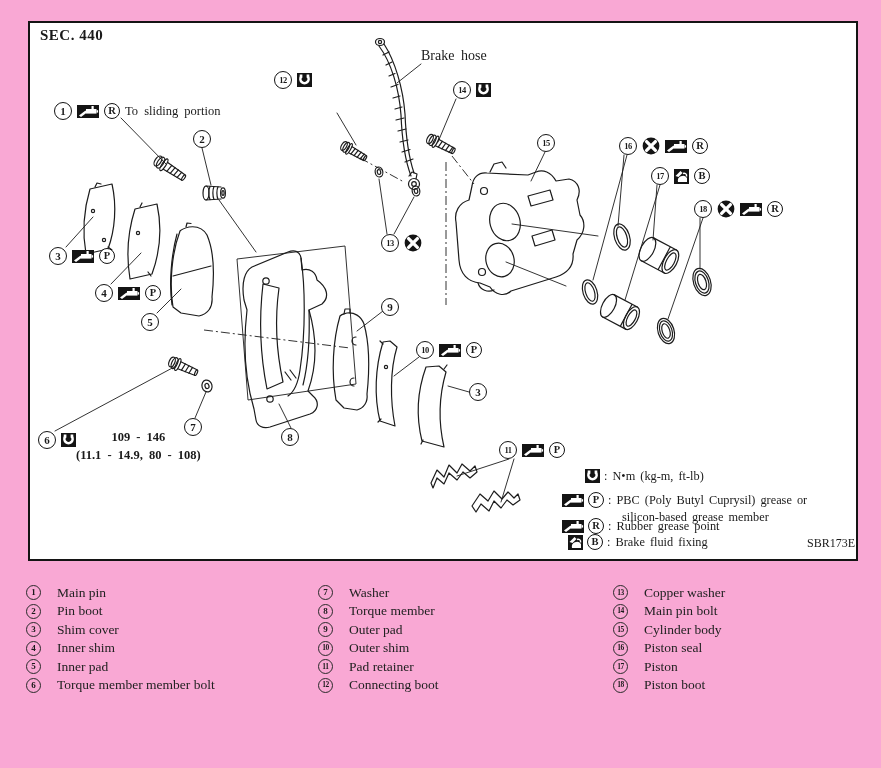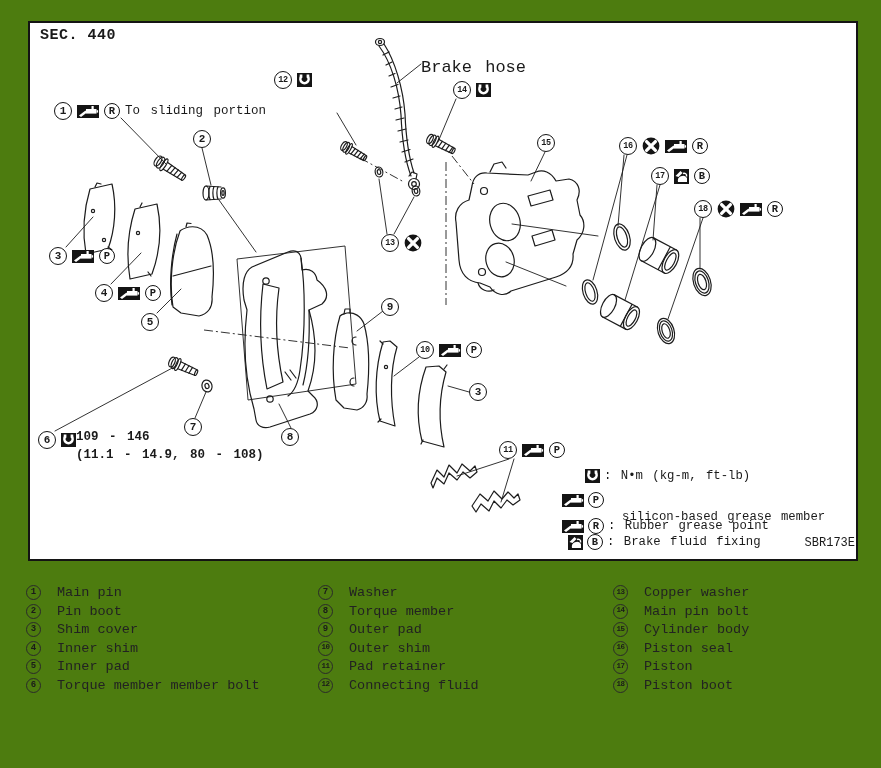--- a/index.html
+++ b/index.html
@@ -1,36 +1,36 @@
 <!DOCTYPE html>
 <html><head>
 <meta charset="utf-8">
 <style>
   html,body{margin:0;padding:0;background:#fff;}
-  #stage{position:relative;width:881px;height:768px;background:#4d7c0f;
-         font-family:Liberation Mono, monospace;color:#1a1a1a;overflow:hidden;}
+  #stage{position:relative;width:881px;height:768px;background:#f9a8d4;
+         font-family:Liberation Serif, serif;color:#1a1a1a;overflow:hidden;}
   #artsvg{position:absolute;left:0;top:0;z-index:1;}
   .frame{position:absolute;left:28px;top:21px;width:826px;height:536px;
          border:2px solid #141414;z-index:0;background:#fff;}
   .sec{position:absolute;left:40px;top:27px;font-size:15px;font-weight:700;
        letter-spacing:.5px;z-index:2;}
   .callout{position:absolute;display:flex;align-items:center;gap:5px;height:18px;z-index:2;white-space:nowrap;}
   .cnum{display:inline-flex;align-items:center;justify-content:center;flex:0 0 auto;
         width:18px;height:18px;border:1.6px solid #141414;border-radius:50%;
         font-size:11px;font-weight:600;line-height:1;background:#fff;box-sizing:border-box;}
   .cnum.two{font-size:8.5px;letter-spacing:-0.4px;}
   .clet{display:inline-flex;align-items:center;justify-content:center;flex:0 0 auto;
         width:16px;height:16px;border:1.6px solid #141414;border-radius:50%;
         font-size:10.5px;font-weight:700;line-height:1;background:#fff;box-sizing:border-box;}
   .ic{display:inline-block;flex:0 0 auto;}
   .tq{font-weight:700;font-size:12.5px;word-spacing:3px;white-space:nowrap;line-height:17px;}
   .tqblock{position:absolute;z-index:2;}
   .tqblock .tq{line-height:18px;}
   .dtext{font-size:12.5px;word-spacing:3px;white-space:nowrap;}
-  .hoselabel{position:absolute;left:421px;top:58px;font-size:17px;word-spacing:3px;z-index:2;}
+  .hoselabel{position:absolute;left:421px;top:48px;font-size:14px;word-spacing:3px;z-index:2;}
   .lgrow{position:absolute;display:flex;align-items:center;gap:4px;height:16px;z-index:2;
          font-size:12.3px;word-spacing:2px;white-space:nowrap;}
   .code{position:absolute;left:793px;top:536px;width:62px;text-align:right;
         font-size:12px;z-index:2;}
   .prow{position:absolute;display:flex;align-items:center;gap:16px;height:17px;z-index:2;}
   .pnum{display:inline-flex;align-items:center;justify-content:center;flex:0 0 auto;
         width:15px;height:15px;border:1.3px solid #2a2a2a;border-radius:50%;
         font-size:9px;font-weight:600;line-height:1;box-sizing:border-box;}
   .pnum.two{font-size:7.5px;letter-spacing:-0.4px;}
   .plabel{font-size:13.5px;color:#222;white-space:nowrap;}
@@ -240,20 +240,21 @@
   </div>
   <div class="lgrow" style="left:562px;top:492px;">
     <svg class="ic" width="22" height="13" viewBox="0 0 22 13">
         <rect width="22" height="13" fill="#141414"></rect>
         <path d="M2,10.5 L8.5,5.5 L10,7.5 L4,12 Z" fill="#fff"></path>
         <rect x="9" y="4" width="10.5" height="4.6" fill="#fff"></rect>
         <rect x="14.5" y="1" width="2.2" height="3.4" fill="#fff"></rect>
         <rect x="19.6" y="5.2" width="1.5" height="2.4" fill="#fff"></rect>
       </svg>
       <span class="clet">P</span>
+    <span>: PBC (Poly Butyl Cuprysil) grease or</span>
   </div>
   <div class="lgrow" style="left:622px;top:509px;">
     <span>silicon-based grease member</span>
   </div>
   <div class="lgrow" style="left:562px;top:518px;">
     <svg class="ic" width="22" height="13" viewBox="0 0 22 13">
         <rect width="22" height="13" fill="#141414"></rect>
         <path d="M2,10.5 L8.5,5.5 L10,7.5 L4,12 Z" fill="#fff"></path>
         <rect x="9" y="4" width="10.5" height="4.6" fill="#fff"></rect>
         <rect x="14.5" y="1" width="2.2" height="3.4" fill="#fff"></rect>
@@ -316,21 +317,21 @@
     </div>
     <div class="callout" style="left: 38px; top: 431px;">
       <span class="cnum">6</span>
       <svg class="ic" width="15" height="14" viewBox="0 0 15 14">
         <rect width="15" height="14" fill="#141414"></rect>
         <path d="M4.4,3.4 A4.1,4.1 0 1 0 10.6,3.4" fill="none" stroke="#fff" stroke-width="2.6"></path>
         <rect x="2.7" y="1.5" width="2.7" height="2.9" fill="#fff"></rect>
         <rect x="9.6" y="1.5" width="2.7" height="2.9" fill="#fff"></rect>
       </svg>
     </div>
-    <div class="tqblock" style="left: 76px; top: 428px;">
+    <div class="tqblock" style="left: 76px; top: 428px; text-align: center;">
       <div class="tq">109 - 146</div>
       <div class="tq">(11.1 - 14.9, 80 - 108)</div>
     </div>
     <div class="callout" style="left: 184px; top: 418px;">
       <span class="cnum">7</span>
     </div>
     <div class="callout" style="left: 281px; top: 428px;">
       <span class="cnum">8</span>
     </div>
     <div class="callout" style="left: 381px; top: 298px;">
@@ -468,21 +469,21 @@
     <div class="prow" style="left: 318px; top: 639.5px;">
       <span class="pnum two">10</span>
       <span class="plabel">Outer shim</span>
     </div>
     <div class="prow" style="left: 318px; top: 658px;">
       <span class="pnum two">11</span>
       <span class="plabel">Pad retainer</span>
     </div>
     <div class="prow" style="left: 318px; top: 676.5px;">
       <span class="pnum two">12</span>
-      <span class="plabel">Connecting fluid</span>
+      <span class="plabel">Connecting boot</span>
     </div>
     <div class="prow" style="left: 613px; top: 584px;">
       <span class="pnum two">13</span>
       <span class="plabel">Copper washer</span>
     </div>
     <div class="prow" style="left: 613px; top: 602.5px;">
       <span class="pnum two">14</span>
       <span class="plabel">Main pin bolt</span>
     </div>
     <div class="prow" style="left: 613px; top: 621px;">

